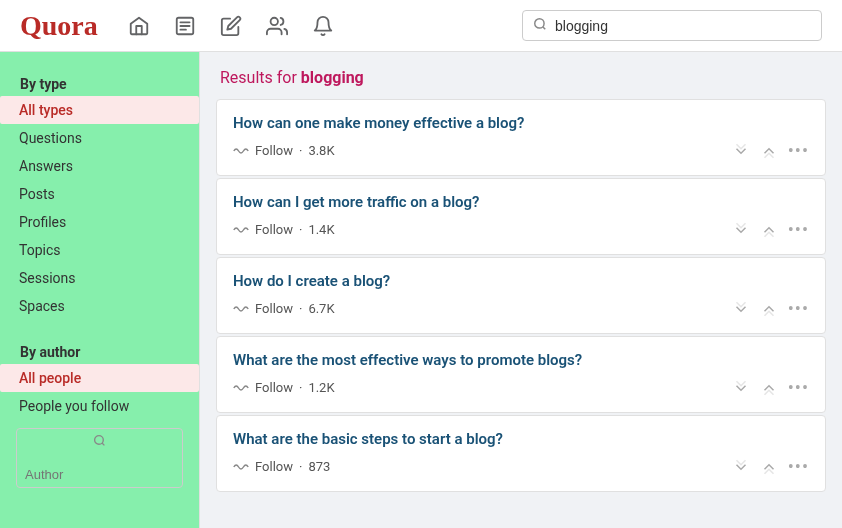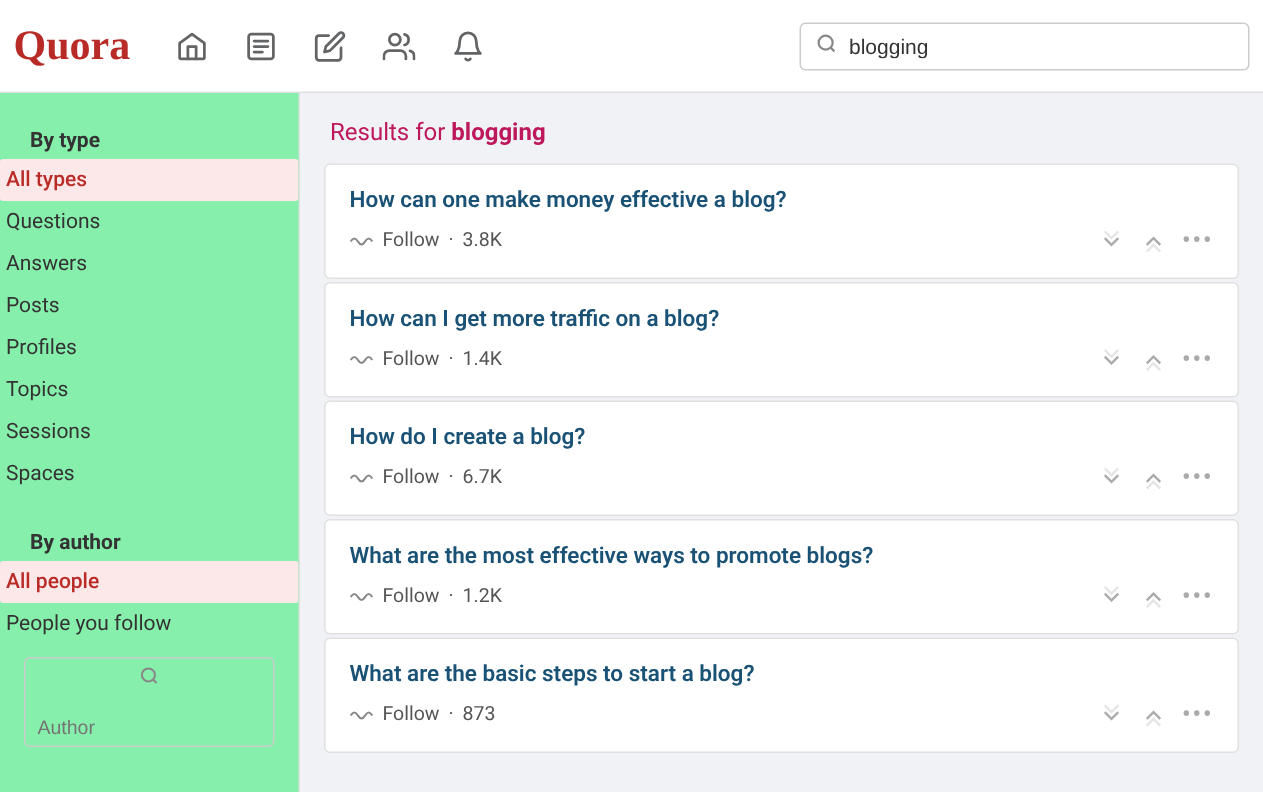--- a/index.html
+++ b/index.html
@@ -4,22 +4,22 @@
   <style>
     * { margin: 0; padding: 0; box-sizing: border-box; }
     body { font-family: -apple-system, BlinkMacSystemFont, 'Segoe UI', Roboto, sans-serif; background: #f0f2f5; font-size: 14px; color: #333; }
 
     
     .header {
       display: flex;
       align-items: center;
       background: #fff;
       border-bottom: 1px solid #e0e0e0;
-      padding: 0 9px;
-      height: 62px;
+      padding: 0 20px;
+      height: 52px;
       gap: 20px;
     }
     .logo {
       font-size: 28px;
       font-weight: 700;
       color: #b92b27;
       font-family: Georgia, serif;
       flex-shrink: 0;
     }
     .nav-icons {
@@ -71,21 +71,21 @@
       overflow-y: auto;
     }
     .sidebar-section-title {
       font-size: 14px;
       font-weight: 700;
       color: #333;
       padding: 8px 20px 4px 20px;
     }
     .sidebar-item {
       display: block;
-      padding: 6px 4px;
+      padding: 6px 19px;
       font-size: 14px;
       color: #333;
       cursor: pointer;
       border-radius: 2px;
     }
     .sidebar-item.active {
       background: #fce8e8;
       color: #b92b27;
       font-weight: 500;
     }

